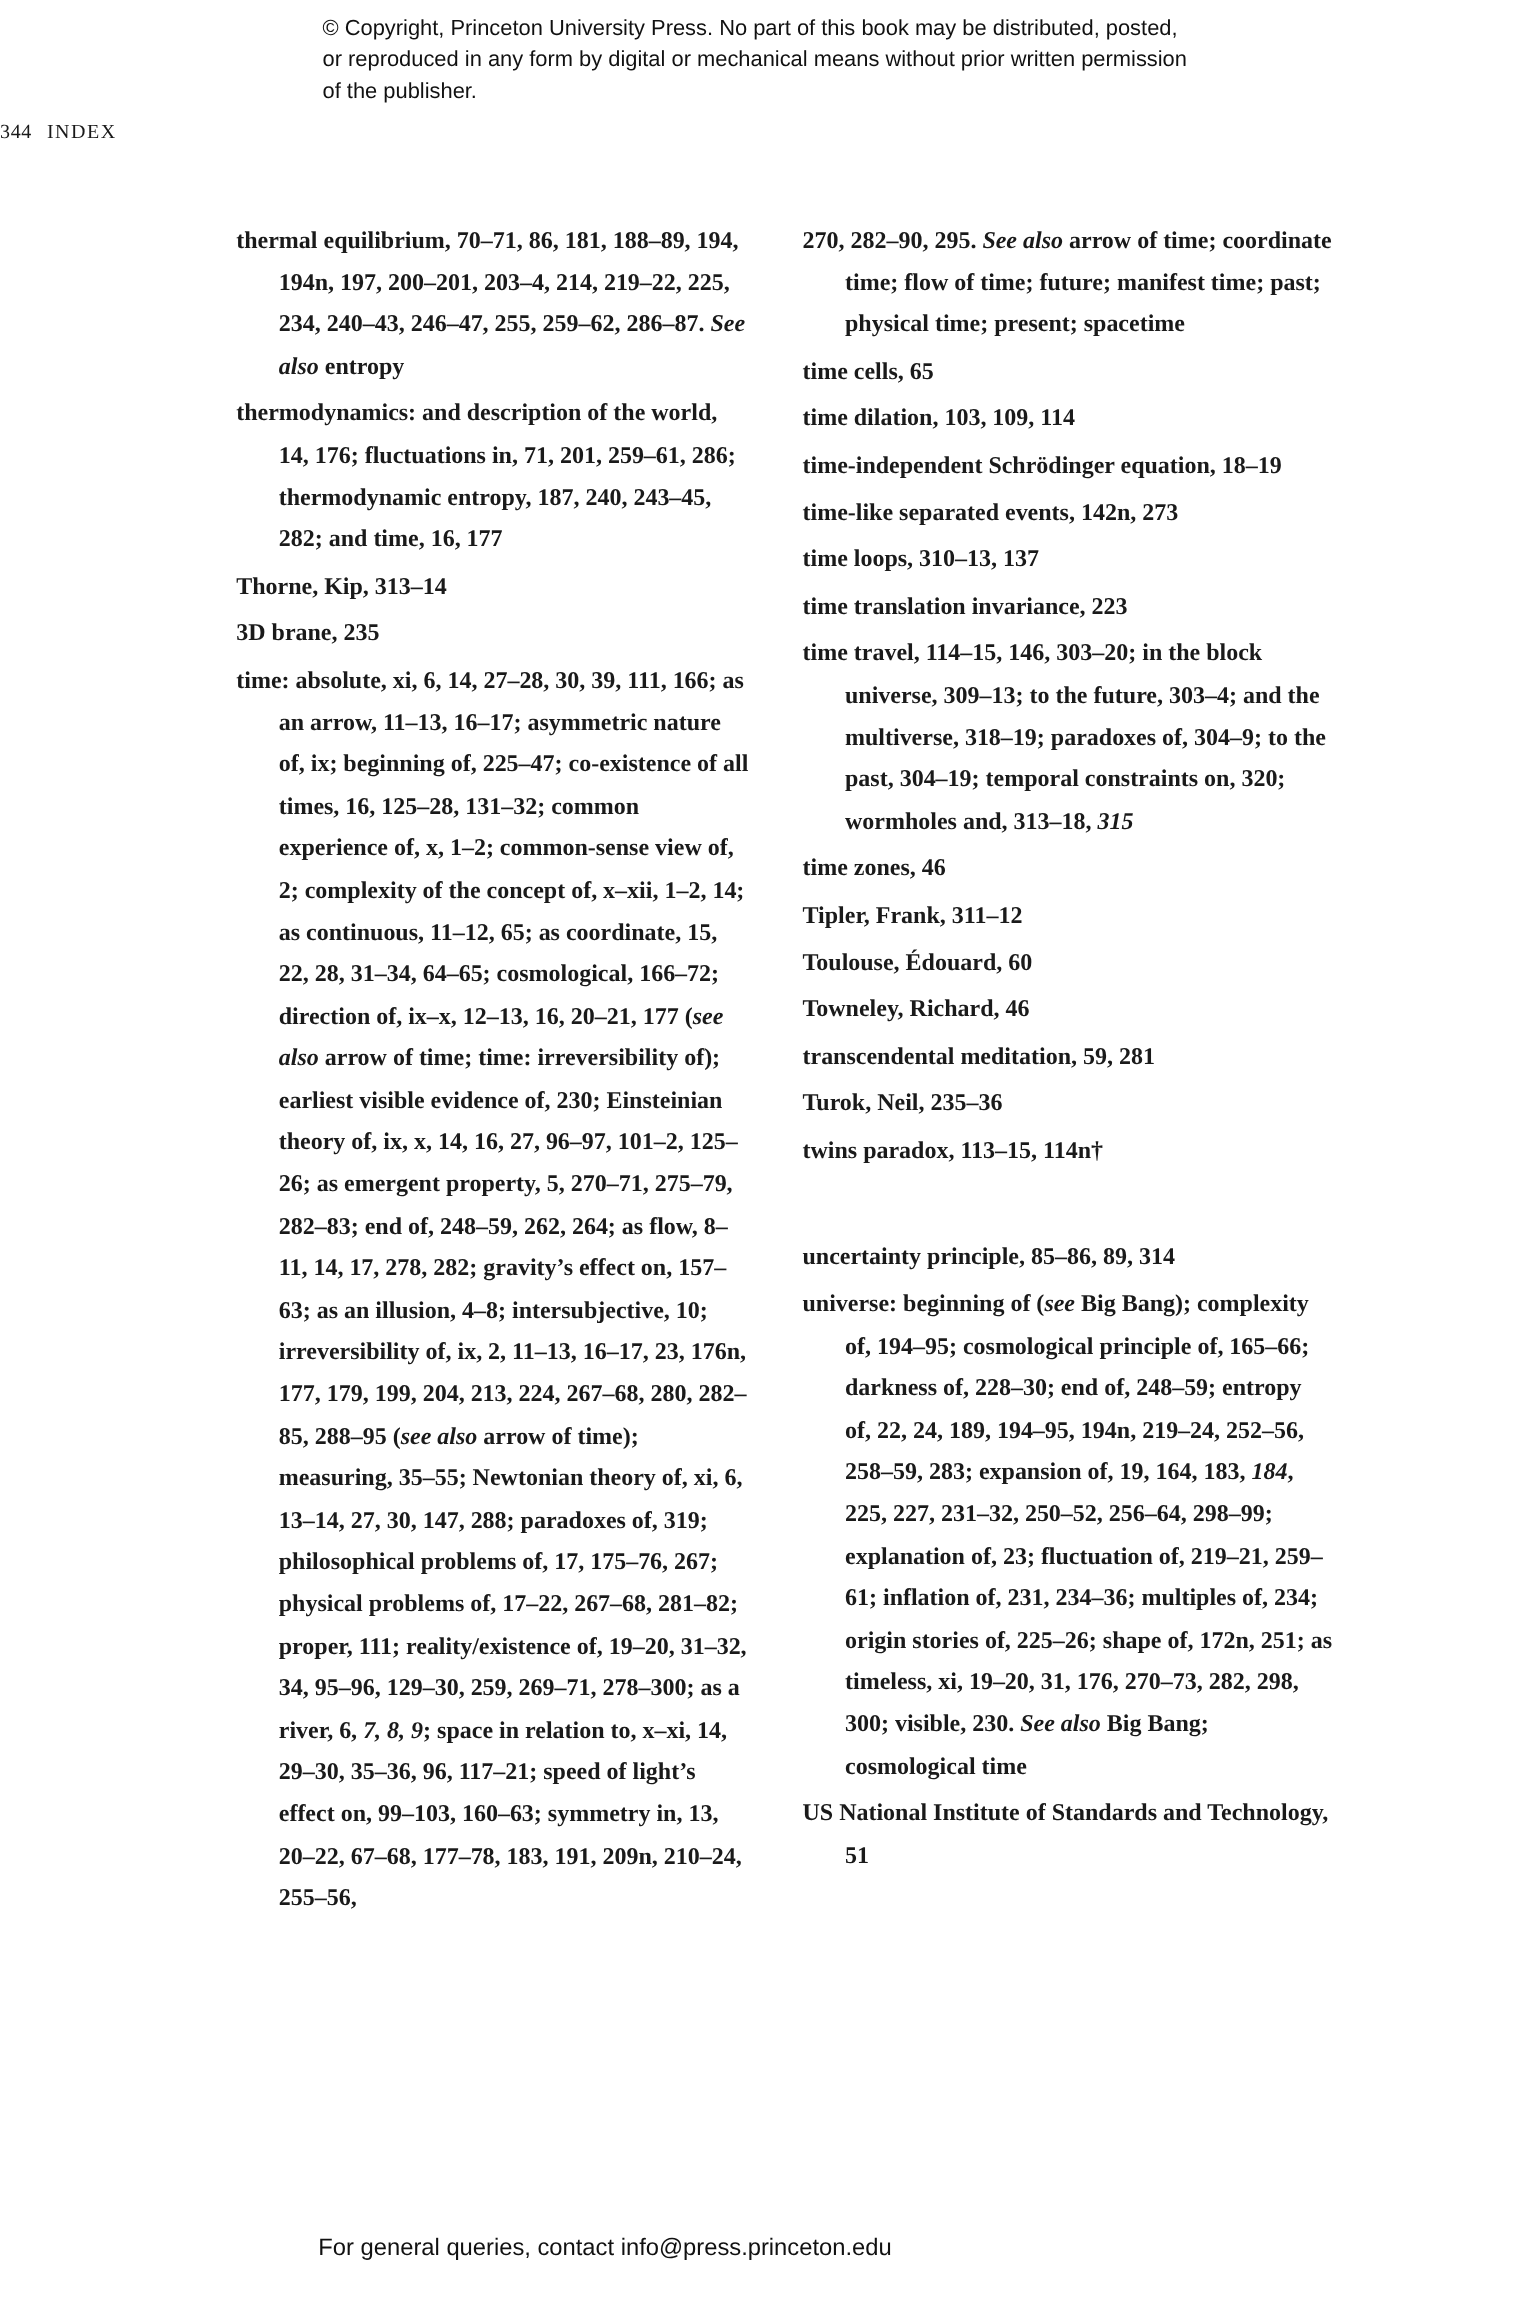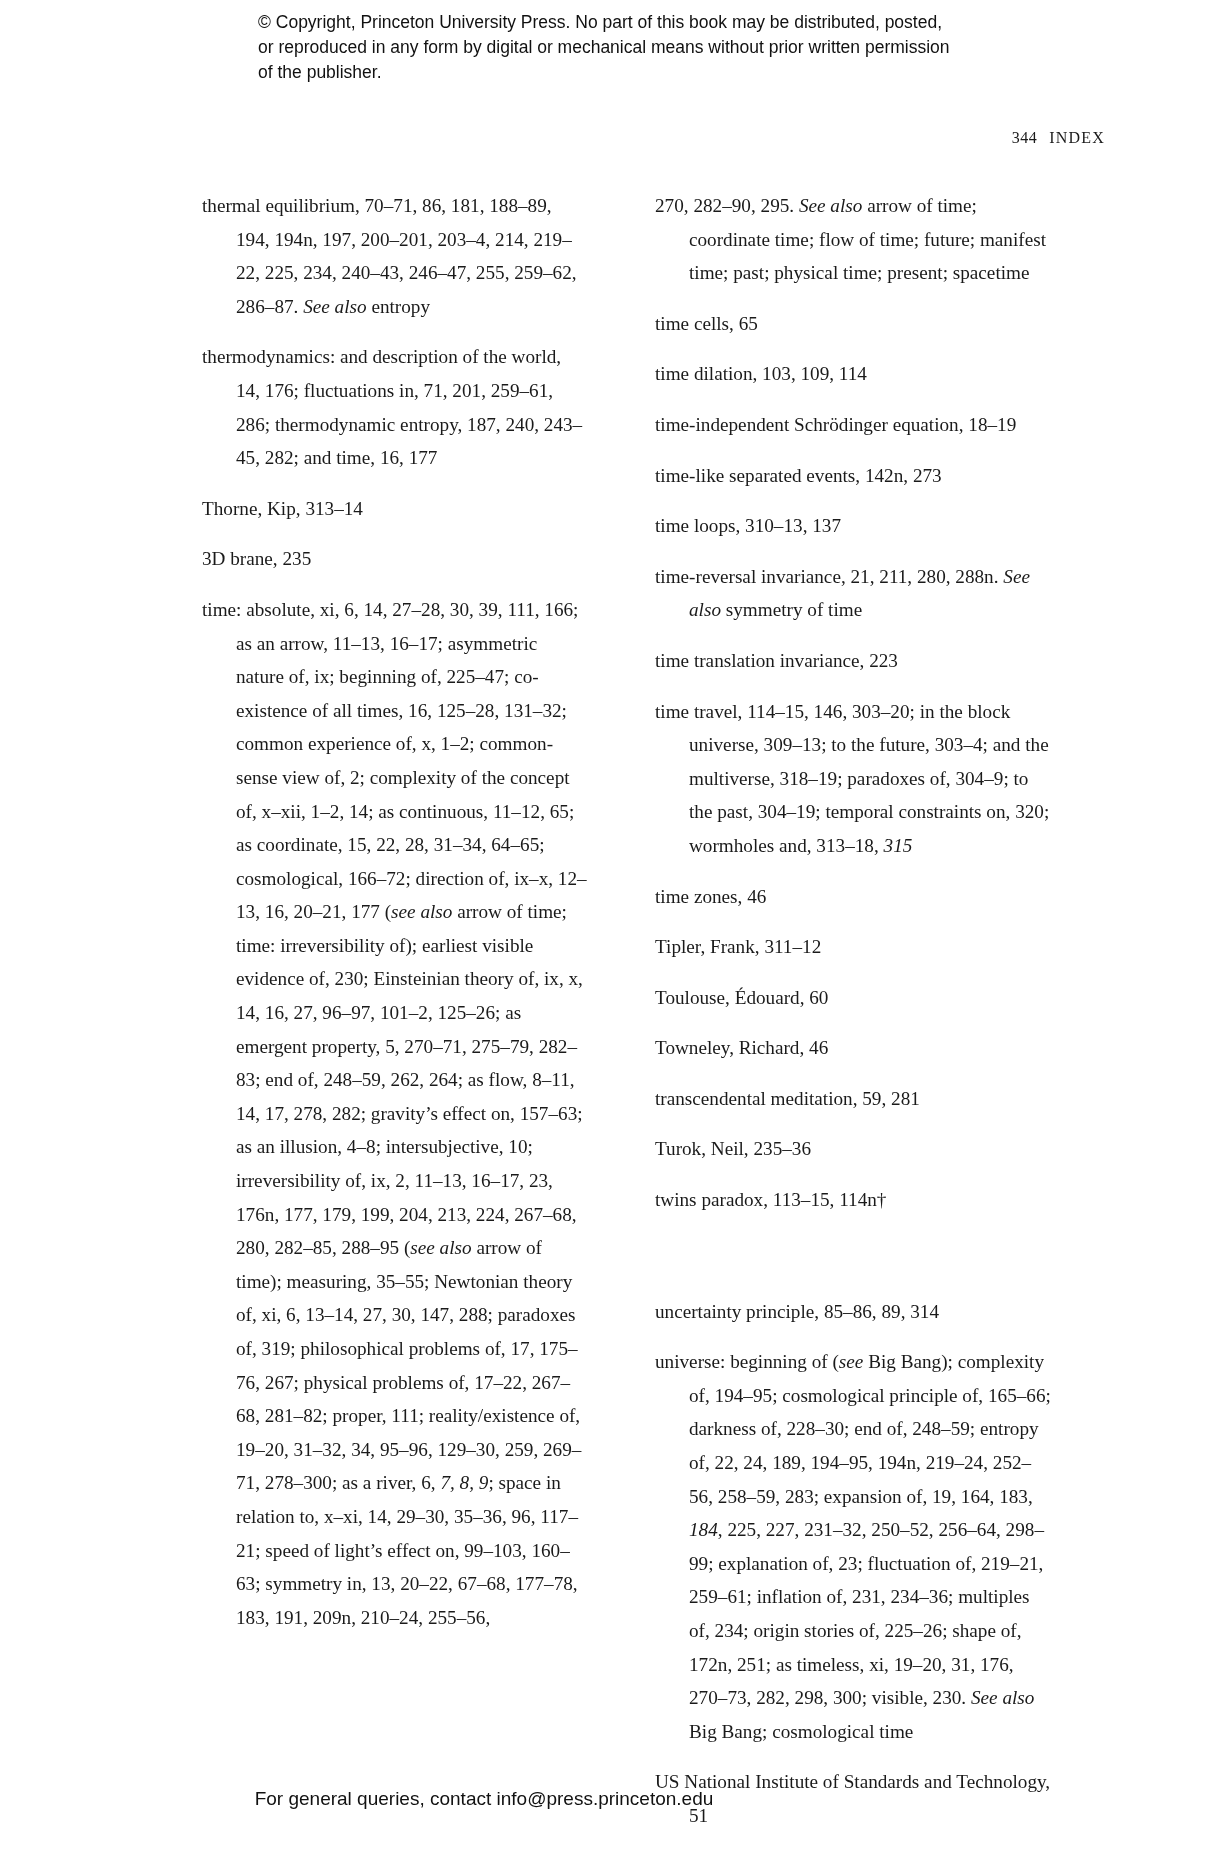--- a/index.html
+++ b/index.html
@@ -27,23 +27,23 @@
     top: 10px;
     width: 700px;
     font-family: "Liberation Sans", sans-serif;
     font-size: 17.5px;
     line-height: 25px;
     color: #111;
   }
   .running-head {
     position: absolute;
     left: 0;
-    top: 129px;
+    top: 97px;
     width: 1105px;
-    text-align: right;
+    text-align: left;
     font-size: 16px;
     letter-spacing: 1.2px;
     color: #1a1a1a;
   }
   .running-head .folio {
     letter-spacing: 0.5px;
     margin-right: 12px;
   }
   .columns {
     position: absolute;
@@ -55,23 +55,24 @@
     position: absolute;
     top: 0;
     width: 420px;
     font-size: 19.2px;
     line-height: 33.6px;
     text-align: left;
   }
   .col-left { left: 185px; }
   .col-right { left: 638px; width: 432px; }
   .entry {
-    margin: 17px;
+    margin: 4px;
     padding-left: 34px;
     text-indent: -34px;
+    font-weight: bold;
   }
   .block-gap {
     height: 44px;
   }
   i, em { font-style: italic; text-align: right; }
   .footer {
     position: absolute;
     left: 0;
     top: 1788px;
     width: 968px;
@@ -100,21 +101,20 @@
         <p class="entry">3D brane, 235</p>
         <p class="entry">time: absolute, xi, 6, 14, 27–28, 30, 39, 111, 166; as an arrow, 11–13, 16–17; asymmetric nature of, ix; beginning of, 225–47; co-existence of all times, 16, 125–28, 131–32; common experience of, x, 1–2; common-sense view of, 2; complexity of the concept of, x–xii, 1–2, 14; as continuous, 11–12, 65; as coordinate, 15, 22, 28, 31–34, 64–65; cosmological, 166–72; direction of, ix–x, 12–13, 16, 20–21, 177 (<i>see also</i> arrow of time; time: irreversibility of); earliest visible evidence of, 230; Einsteinian theory of, ix, x, 14, 16, 27, 96–97, 101–2, 125–26; as emergent property, 5, 270–71, 275–79, 282–83; end of, 248–59, 262, 264; as flow, 8–11, 14, 17, 278, 282; gravity’s effect on, 157–63; as an illusion, 4–8; intersubjective, 10; irreversibility of, ix, 2, 11–13, 16–17, 23, 176n, 177, 179, 199, 204, 213, 224, 267–68, 280, 282–85, 288–95 (<i>see also</i> arrow of time); measuring, 35–55; Newtonian theory of, xi, 6, 13–14, 27, 30, 147, 288; paradoxes of, 319; philosophical problems of, 17, 175–76, 267; physical problems of, 17–22, 267–68, 281–82; proper, 111; reality/existence of, 19–20, 31–32, 34, 95–96, 129–30, 259, 269–71, 278–300; as a river, 6, <i>7, 8, 9</i>; space in relation to, x–xi, 14, 29–30, 35–36, 96, 117–21; speed of light’s effect on, 99–103, 160–63; symmetry in, 13, 20–22, 67–68, 177–78, 183, 191, 209n, 210–24, 255–56,</p>
       </div>
     <div class="col col-right">
         <p class="entry">270, 282–90, 295. <i>See also</i> arrow of time; coordinate time; flow of time; future; manifest time; past; physical time; present; spacetime</p>
         <p class="entry">time cells, 65</p>
         <p class="entry">time dilation, 103, 109, 114</p>
         <p class="entry">time-independent Schrödinger equation, 18–19</p>
         <p class="entry">time-like separated events, 142n, 273</p>
         <p class="entry">time loops, 310–13, 137</p>
-        <p class="entry">time-reversal invariance, 21, 211, 280, 288n. <i>See also</i> symmetry of time</p>
         <p class="entry">time translation invariance, 223</p>
         <p class="entry">time travel, 114–15, 146, 303–20; in the block universe, 309–13; to the future, 303–4; and the multiverse, 318–19; paradoxes of, 304–9; to the past, 304–19; temporal constraints on, 320; wormholes and, 313–18, <i>315</i></p>
         <p class="entry">time zones, 46</p>
         <p class="entry">Tipler, Frank, 311–12</p>
         <p class="entry">Toulouse, Édouard, 60</p>
         <p class="entry">Towneley, Richard, 46</p>
         <p class="entry">transcendental meditation, 59, 281</p>
         <p class="entry">Turok, Neil, 235–36</p>
         <p class="entry">twins paradox, 113–15, 114n†</p>
         <div class="block-gap"></div>

